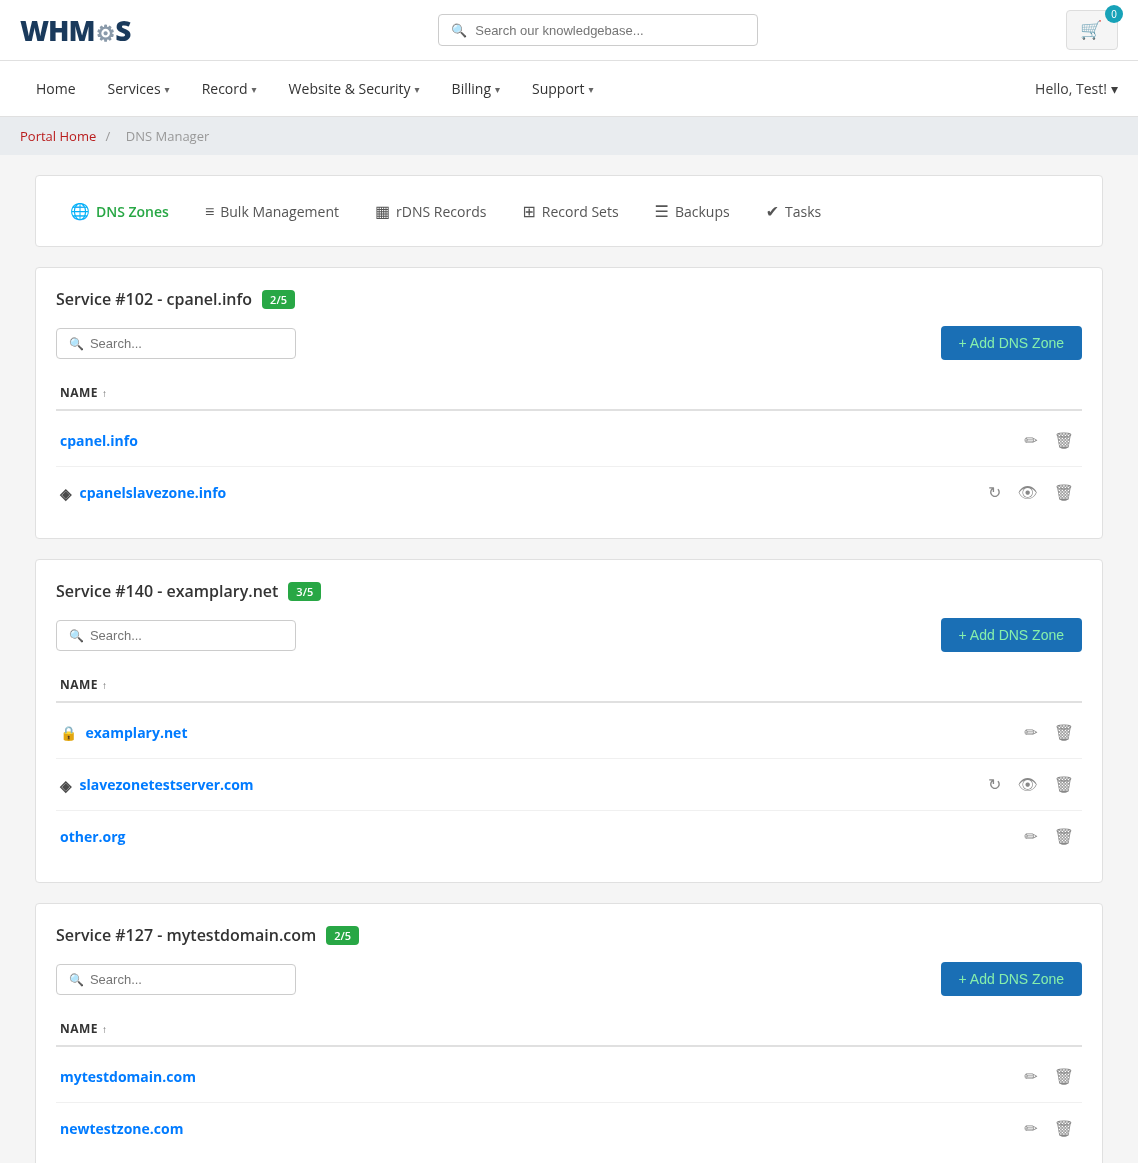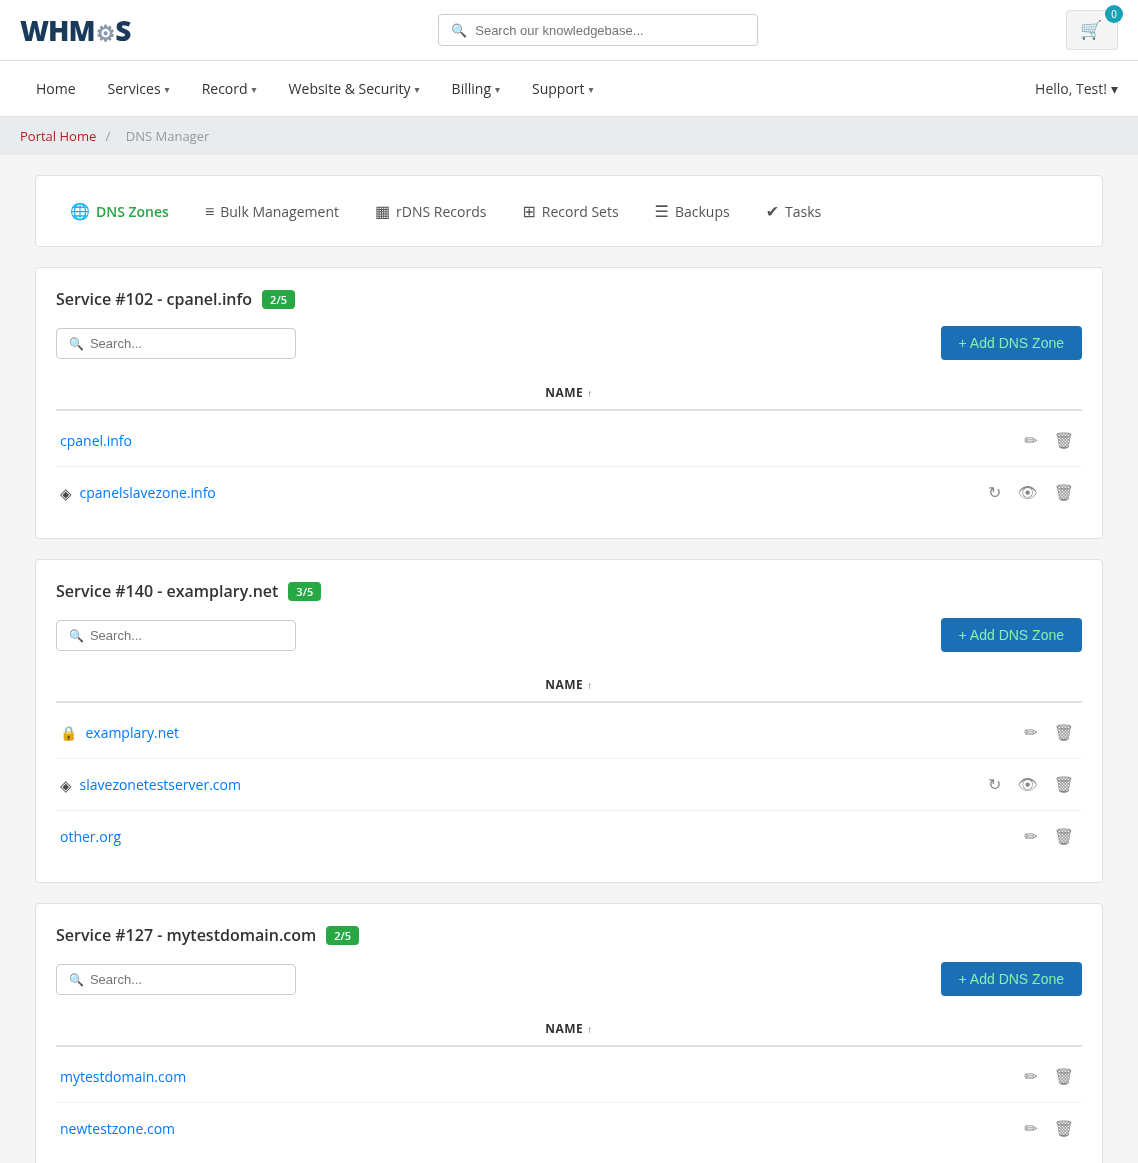--- a/index.html
+++ b/index.html
@@ -42,26 +42,26 @@
     .service-header { display: flex; align-items: center; gap: 10px; margin-bottom: 16px; }
     .service-title { font-size: 16px; font-weight: 600; color: #333; }
     .service-badge { background: #28a745; color: #fff; border-radius: 4px; font-size: 11px; padding: 2px 8px; font-weight: 600; }
     .search-row { display: flex; align-items: center; justify-content: space-between; margin-bottom: 16px; }
     .search-input-wrap { display: flex; align-items: center; border: 1px solid #ccc; border-radius: 4px; padding: 6px 12px; width: 240px; background: #fff; }
     .search-input-wrap input { border: none; outline: none; font-size: 13px; color: #000000; width: 100%; }
     .search-input-wrap .s-icon { color: #999; margin-right: 6px; font-size: 12px; }
     .add-btn { background: #1a6fb5; color: #86efac; border: none; border-radius: 4px; padding: 9px 18px; font-size: 14px; cursor: pointer; display: flex; align-items: center; gap: 6px; font-weight: 500; }
 
     
-    .table-header { display: flex; align-items: center; padding: 8px 4px; border-bottom: 2px solid #e0e0e0; margin-bottom: 4px; justify-content: center; }
+    .table-header { display: flex; align-items: center; padding: 8px 4px; border-bottom: 2px solid #e0e0e0; margin-bottom: 4px; }
     .col-name { font-size: 12px; font-weight: 700; color: #333; text-transform: uppercase; letter-spacing: 0.5px; display: flex; align-items: center; gap: 4px; }
     .sort-icon { color: #666; font-size: 10px; }
     .dns-row { display: flex; align-items: center; justify-content: space-between; padding: 12px 4px; border-bottom: 1px solid #f0f0f0; }
     .dns-row:last-child { border-bottom: none; }
-    .dns-name { color: #007bff; text-decoration: none; font-size: 14px; display: flex; align-items: center; gap: 8px; }
+    .dns-name { color: #007bff; text-decoration: none; font-size: 14px; display: flex; align-items: center; gap: 8px; font-weight: bold; }
     .row-actions { display: flex; align-items: center; gap: 8px; }
     .action-btn { background: none; border: none; cursor: pointer; color: #888; font-size: 16px; padding: 4px; display: flex; align-items: center; }
     .slave-icon { color: #4a4a4a; font-size: 15px; }
   </style>
 </head>
 <body>
 
 <div class="top-header">
   <div class="logo">
     <span class="logo-text">

